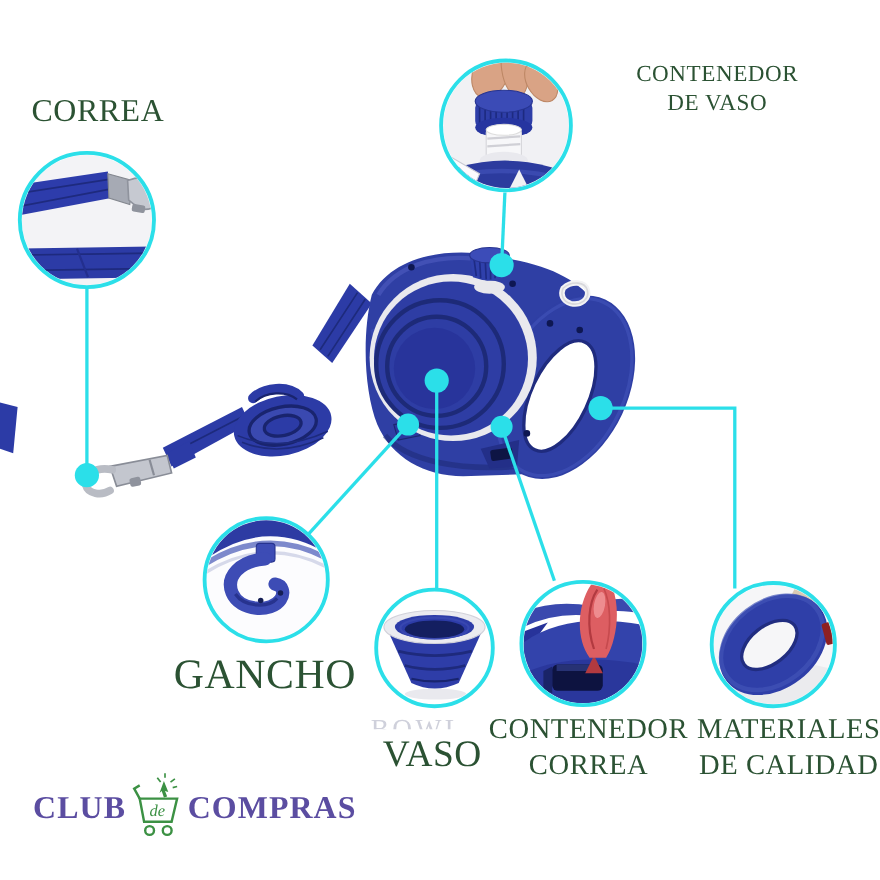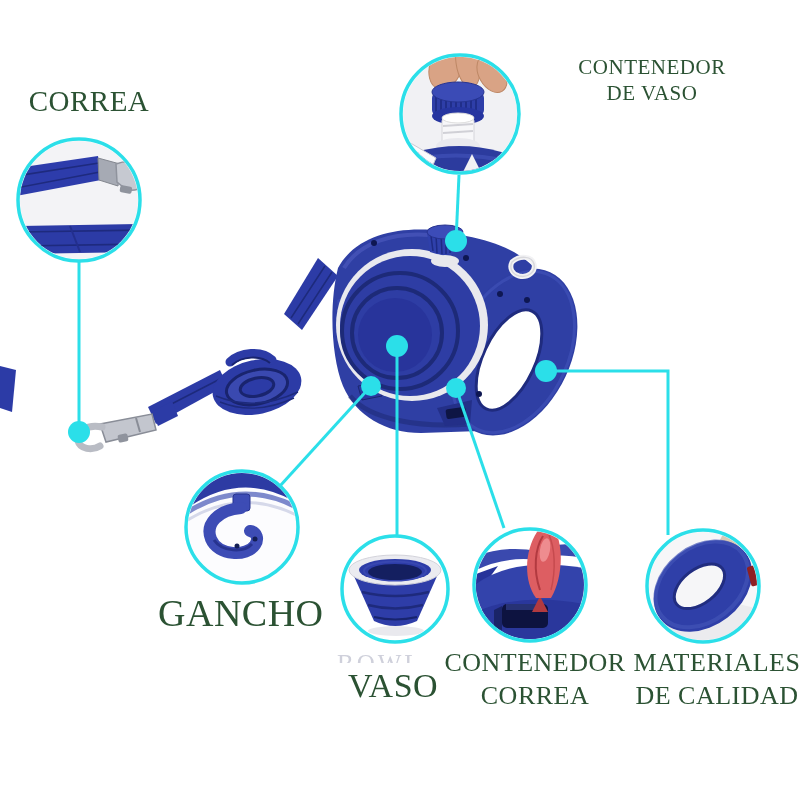--- a/index.html
+++ b/index.html
@@ -261,14 +261,34 @@
   <div class="label lab-dispensador">
     <div>CONTENEDOR</div>
     <div>CORREA</div>
   </div>
 
   <div class="label lab-materiales">
     <div>MATERIALES</div>
     <div>DE CALIDAD</div>
   </div>
 
+  <div class="logo">
+    <span class="logo-word">CLUB</span>
+    <svg class="logo-cart" viewBox="0 0 48 62">
+      <g stroke="#3c9144" stroke-width="2.2" fill="none">
+        <path d="M 8,24 L 3,15 L 8,12"></path>
+        <path d="M 8,24 L 42,24 L 37,45 L 12,45 Z"></path>
+        <circle cx="17" cy="53" r="4"></circle>
+        <circle cx="33" cy="53" r="4"></circle>
+      </g>
+      <g stroke="#3c9144" stroke-width="1.5" fill="none">
+        <path d="M 24,5 L 27,9"></path>
+          <path d="M 31,1 L 31,5"></path>
+          <path d="M 40,6 L 36,9"></path>
+          <path d="M 42,13 L 38,14"></path>
+      </g>
+      <polygon points="30,8 34,18 31,17 33,22 30,23 28,17 26,19" fill="#3c9144"></polygon>
+      <text x="24" y="40" text-anchor="middle" font-family="Liberation Serif, serif" font-style="italic" font-size="15" fill="#3c9144">de</text>
+    </svg>
+    <span class="logo-word">COMPRAS</span>
+  </div>
 
 </div>
 
 </body></html>

